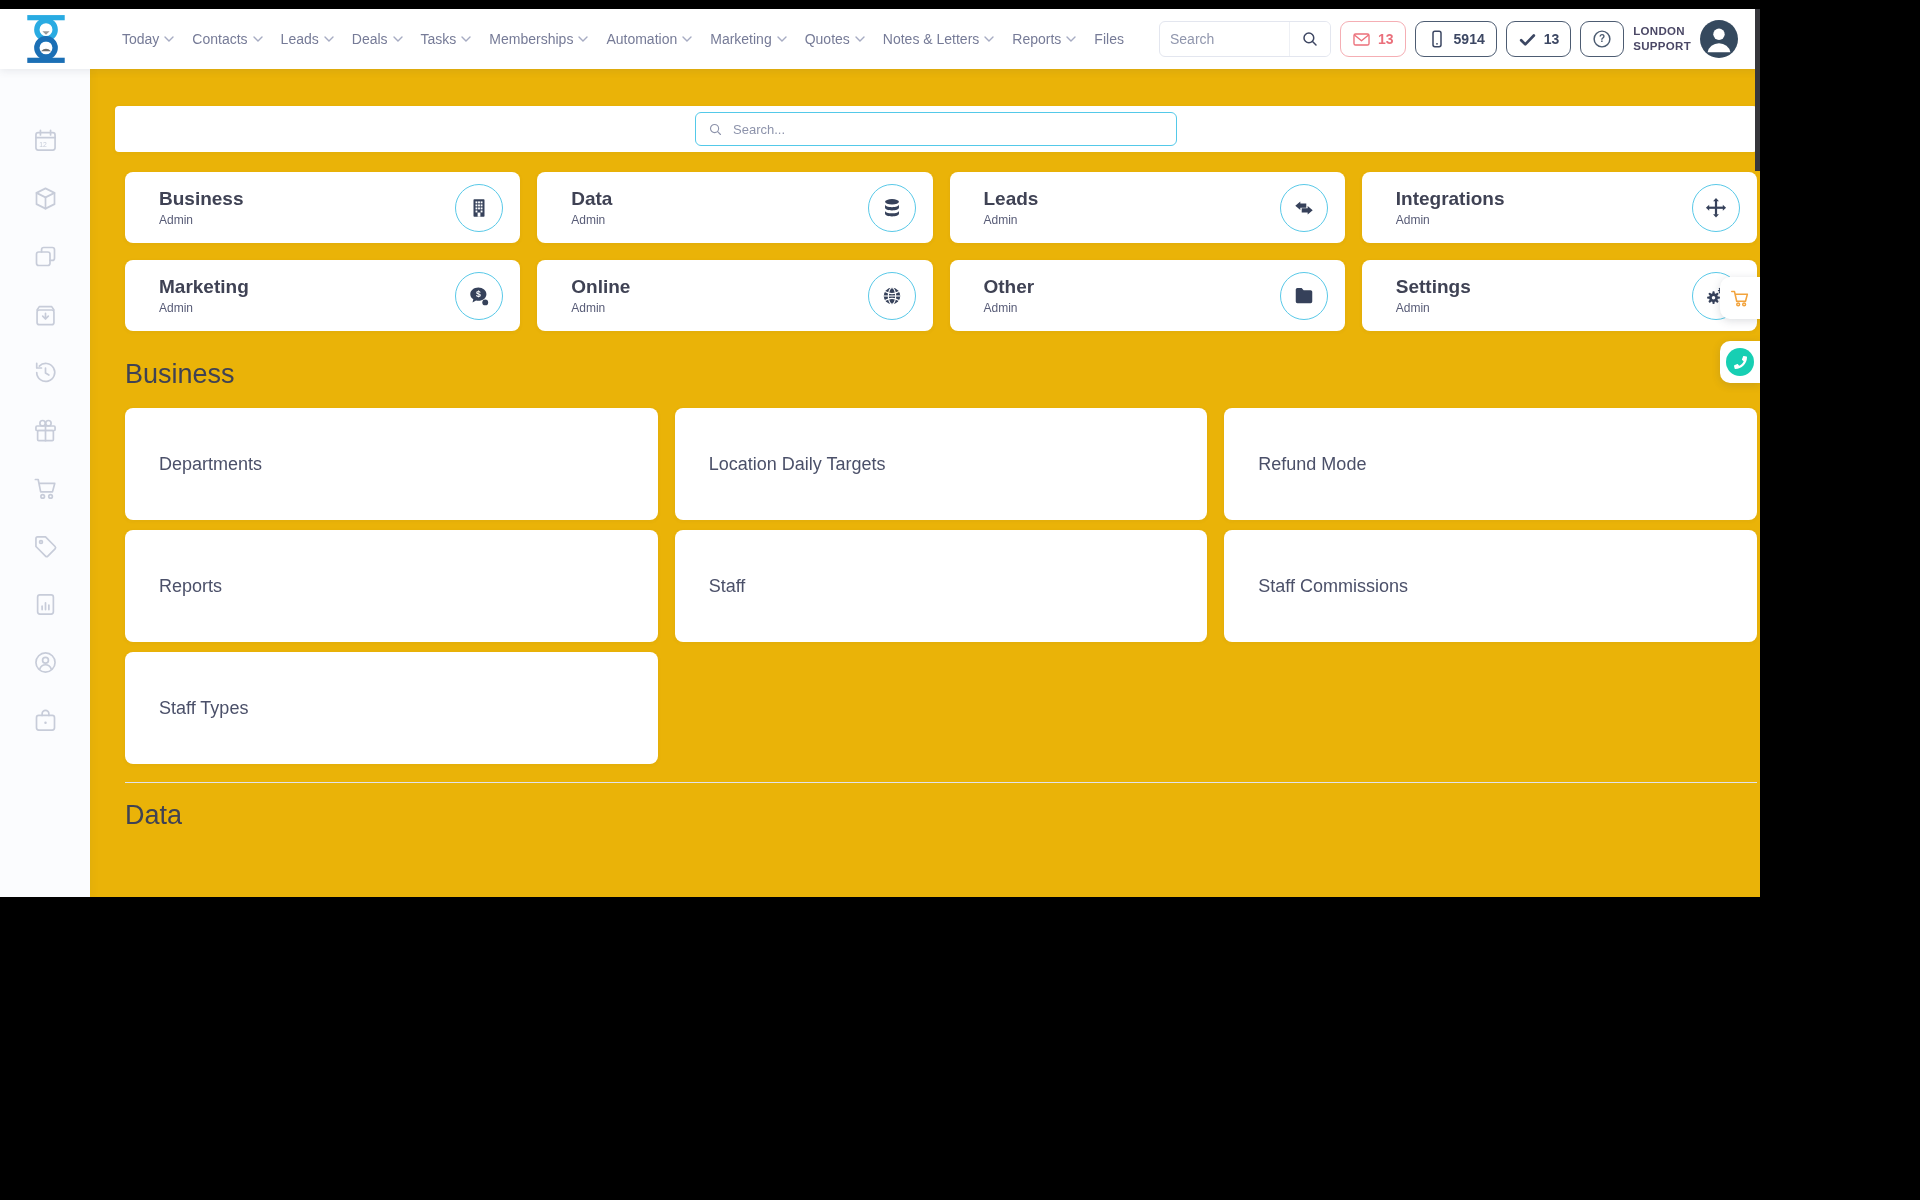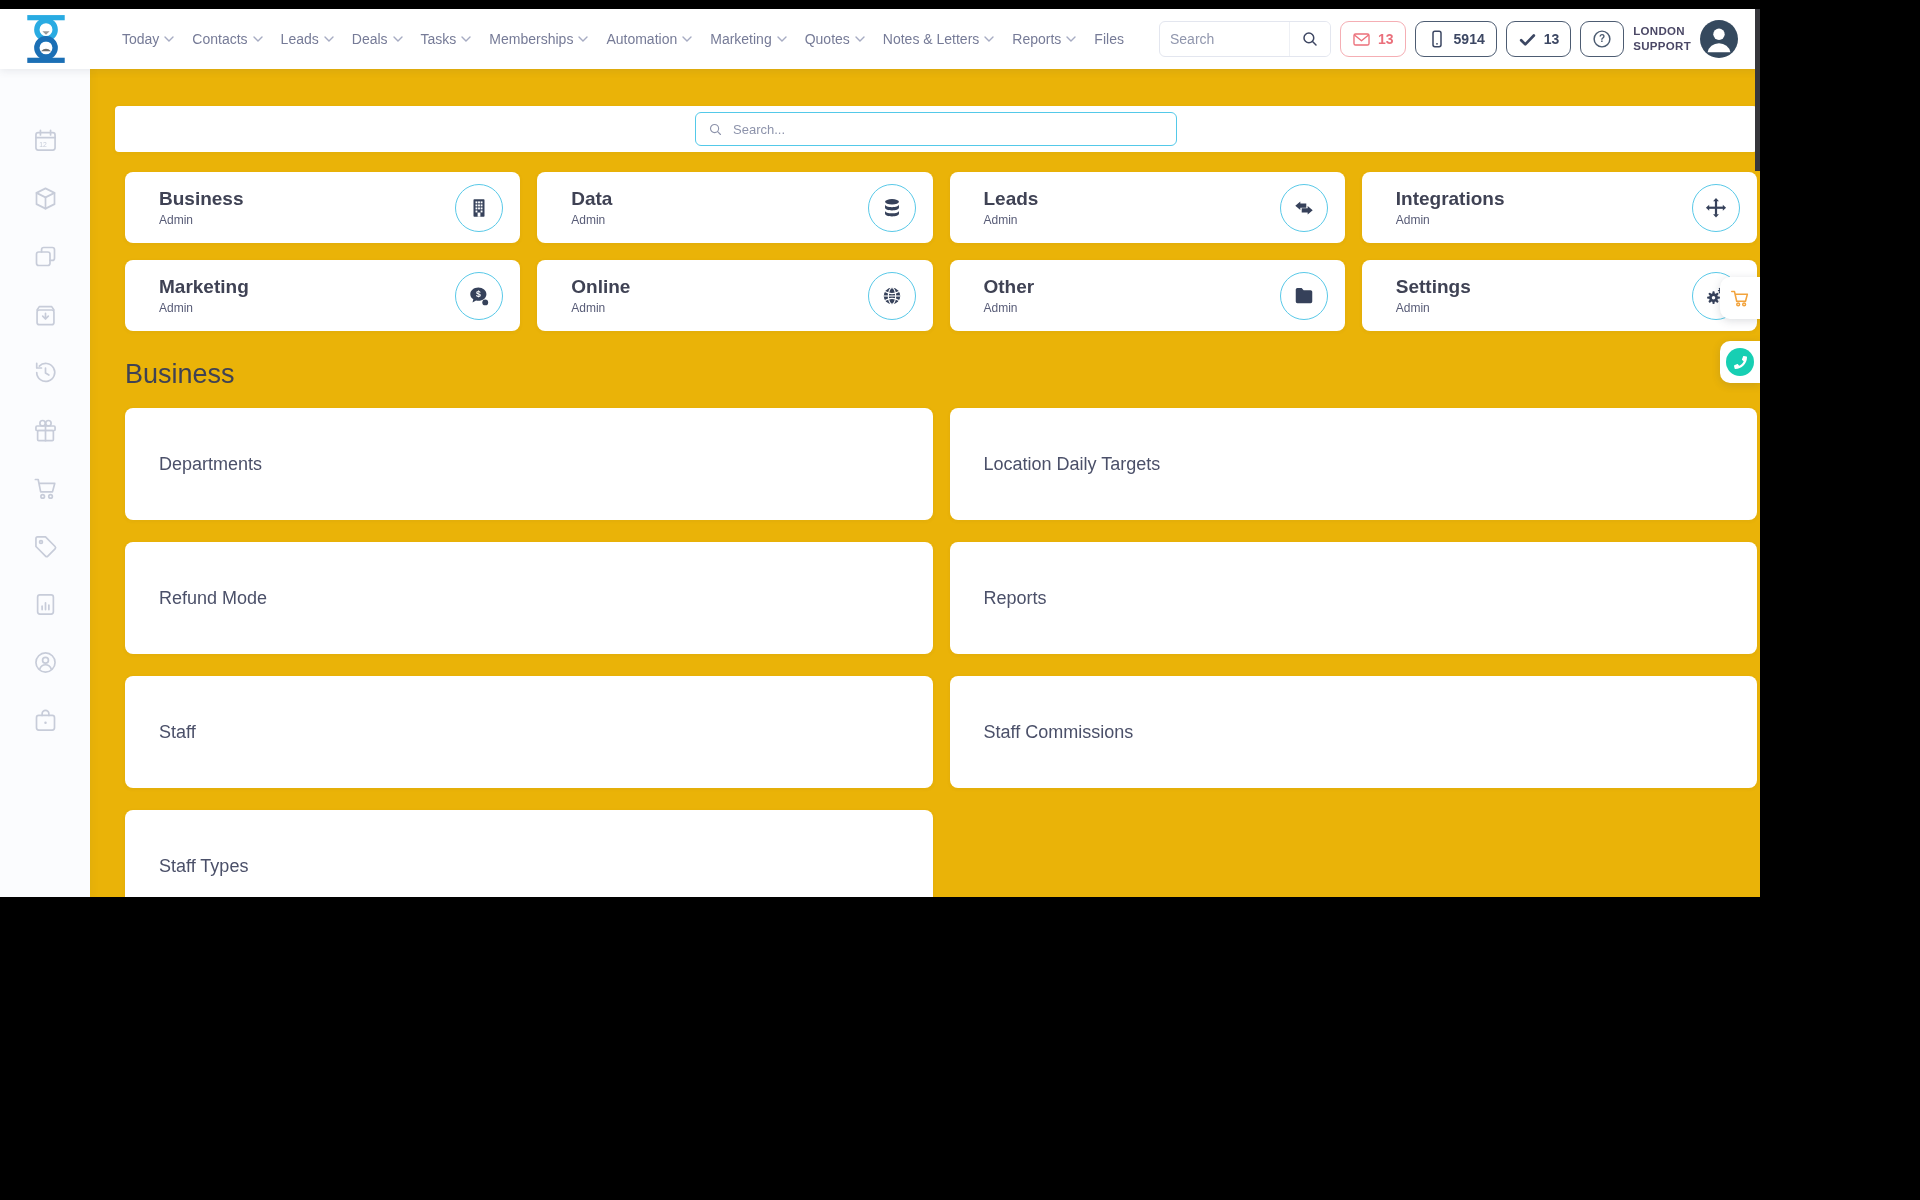--- a/index.html
+++ b/index.html
@@ -36,21 +36,21 @@
   .main-search input::placeholder{color:#8d93ab;}
 
   .cat-grid{margin:20px 0 0 10px;width:1632px;display:grid;grid-template-columns:repeat(4,1fr);gap:17px;}
   .cat-card{height:71px;background:#fff;border-radius:8px;position:relative;display:flex;flex-direction:column;justify-content:center;padding-left:34px;box-shadow:0 1px 4px rgba(60,70,90,.06);cursor:pointer;box-sizing:border-box;}
   .cat-title{font-size:19px;color:#3f4254;font-weight:600;}
   .cat-sub{font-size:12px;color:#585c77;margin-top:3px;font-weight:500;}
   .cat-icon{position:absolute;right:17px;top:50%;transform:translateY(-50%);width:46px;height:46px;border-radius:50%;border:1px solid #59c9e8;display:flex;align-items:center;justify-content:center;background:#fff;}
   .cat-icon svg{width:22px;height:22px;fill:#36415a;}
 
   .section-title{margin:28px 0 0 10px;font-size:27px;color:#3f4254;font-weight:500;line-height:1.15;}
-  .item-grid{margin:18px 0 0 10px;width:1632px;display:grid;grid-template-columns:repeat(2,1fr);gap:22px 17px;}
+  .item-grid{margin:18px 0 0 10px;width:1632px;display:grid;grid-template-columns:repeat(3,1fr);gap:10px 17px;}
   .item-card{height:112px;background:#fff;border-radius:8px;display:flex;align-items:center;padding-left:34px;box-shadow:0 1px 4px rgba(60,70,90,.06);cursor:pointer;box-sizing:border-box;}
   .item-label{font-size:18px;color:#4b5069;max-width:230px;line-height:1.35;}
   .divider{margin:18px 0 0 10px;width:1632px;border-top:1px solid #e0e3eb;height:0;}
 
   
   .float-btn{position:absolute;right:0;width:40px;height:42px;background:#fff;border-radius:10px 0 0 10px;box-shadow:0 2px 8px rgba(60,70,90,.18);display:flex;align-items:center;justify-content:center;z-index:20;cursor:pointer;}
   .cart-btn{top:268px;}
   .phone-btn{top:332px;}
   .phone-circle{width:28px;height:28px;border-radius:50%;background:#17cfb3;display:flex;align-items:center;justify-content:center;}
   .scroll-thumb{position:absolute;right:0;top:0;width:5px;height:162px;background:#36363b;z-index:40;}

